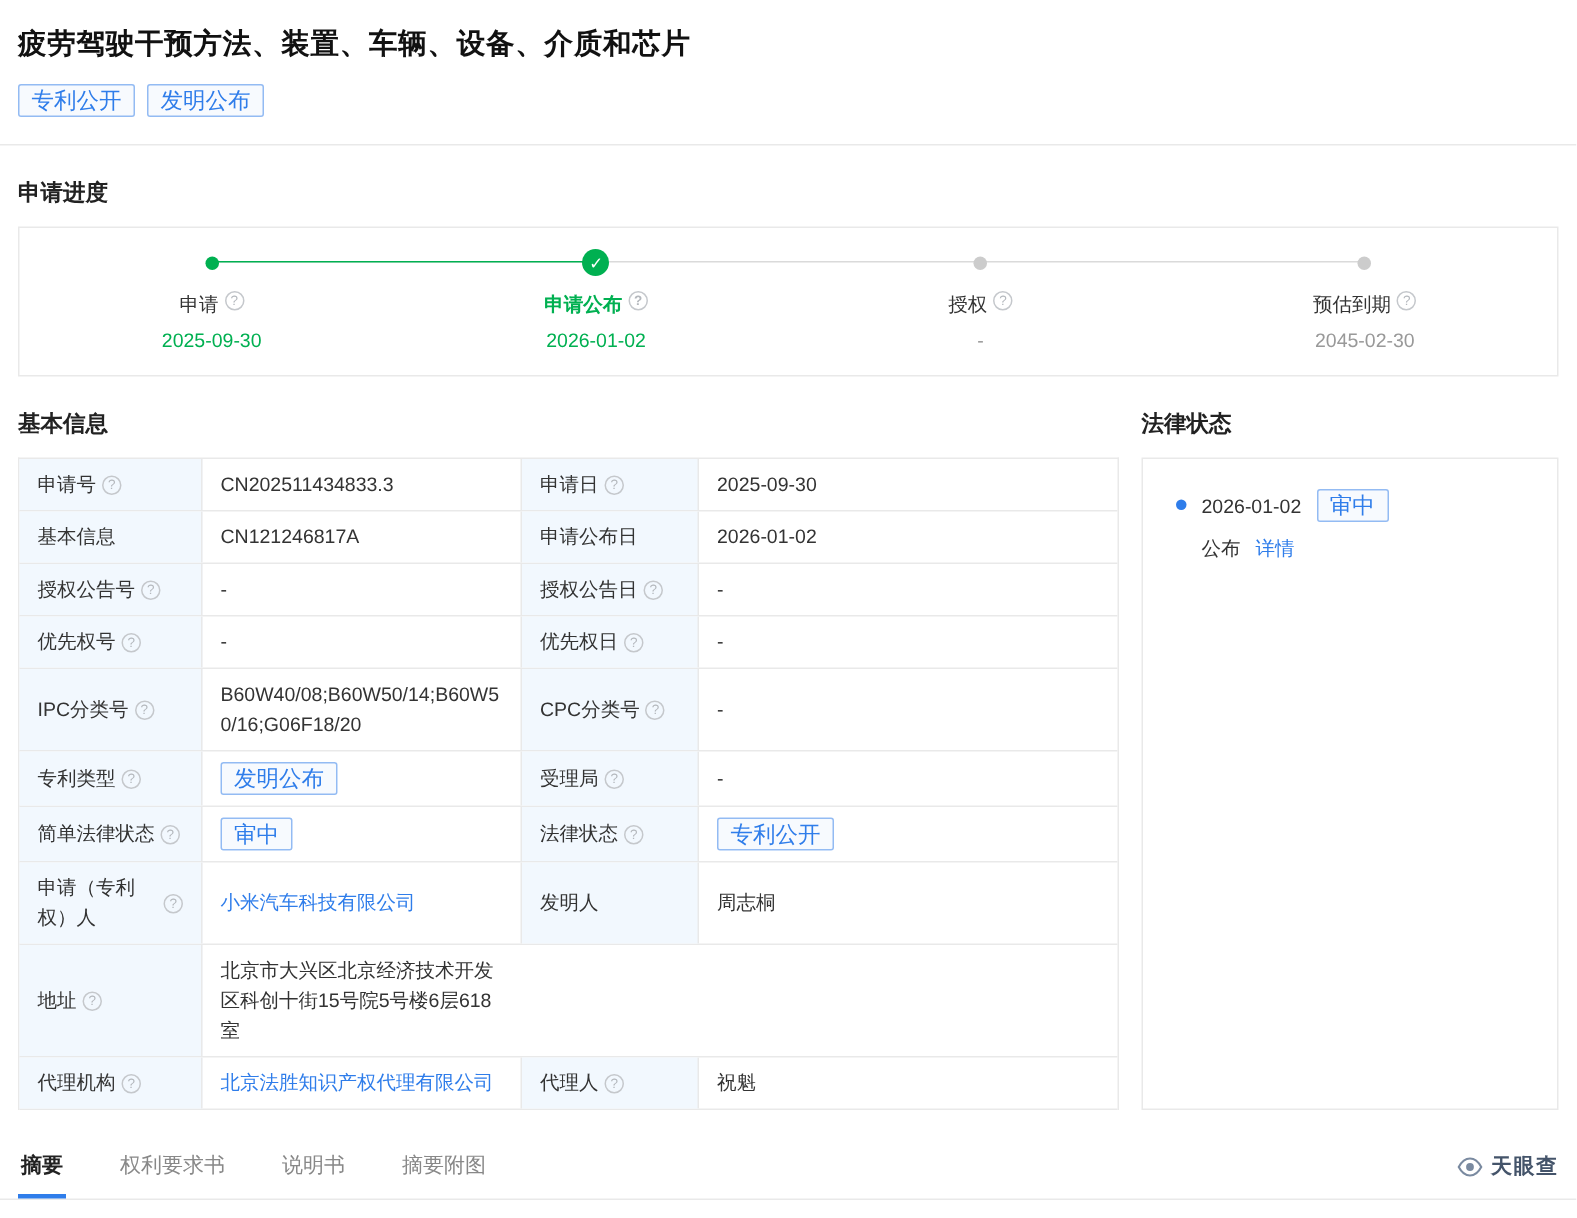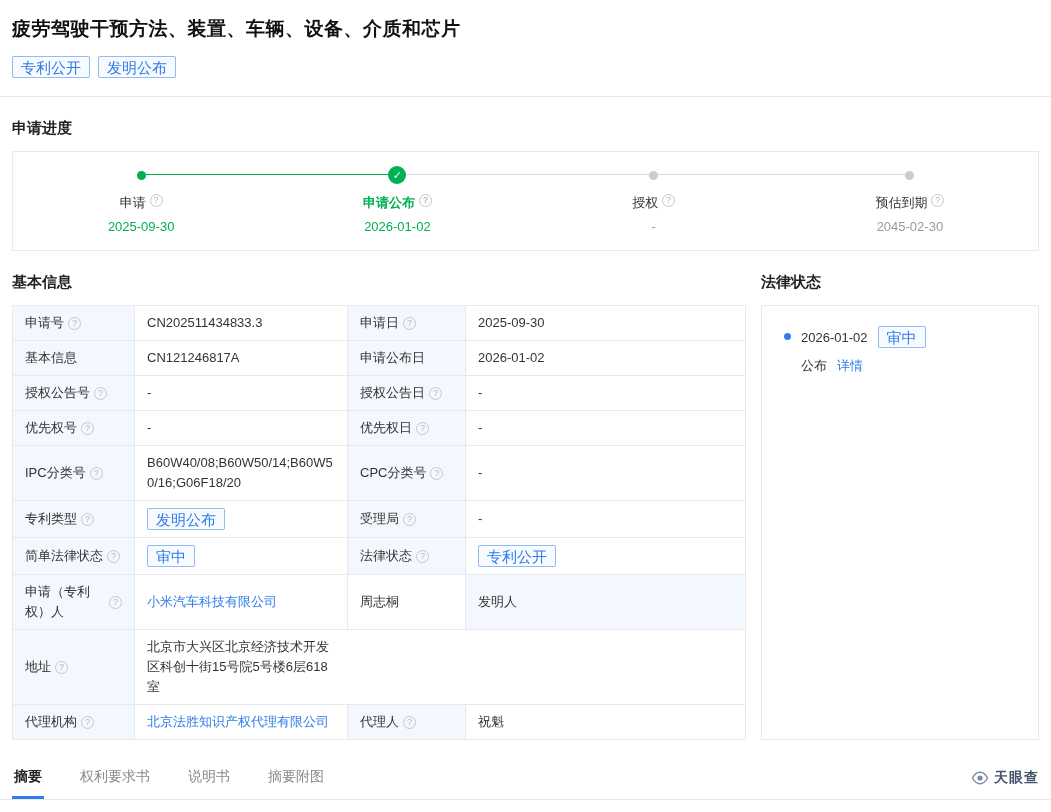--- a/index.html
+++ b/index.html
@@ -256,24 +256,24 @@
         </div>
 
         <div class="t-row">
           <div class="t-cell t-label">
             <span>申请（专利权）人</span>
             <span class="info-icon">?</span>
           </div>
           <div class="t-cell t-value">
             <a class="link">小米汽车科技有限公司</a>
           </div>
+          <div class="t-cell t-label">
+            <span>发明人</span>
+          </div>
           <div class="t-cell t-value">周志桐</div>
-          <div class="t-cell t-label">
-            <span>发明人</span>
-          </div>
         </div>
 
         <div class="t-row">
           <div class="t-cell t-label">
             <span>地址</span>
             <span class="info-icon">?</span>
           </div>
           <div class="t-cell t-value">北京市大兴区北京经济技术开发区科创十街15号院5号楼6层618室</div>
         </div>
 

